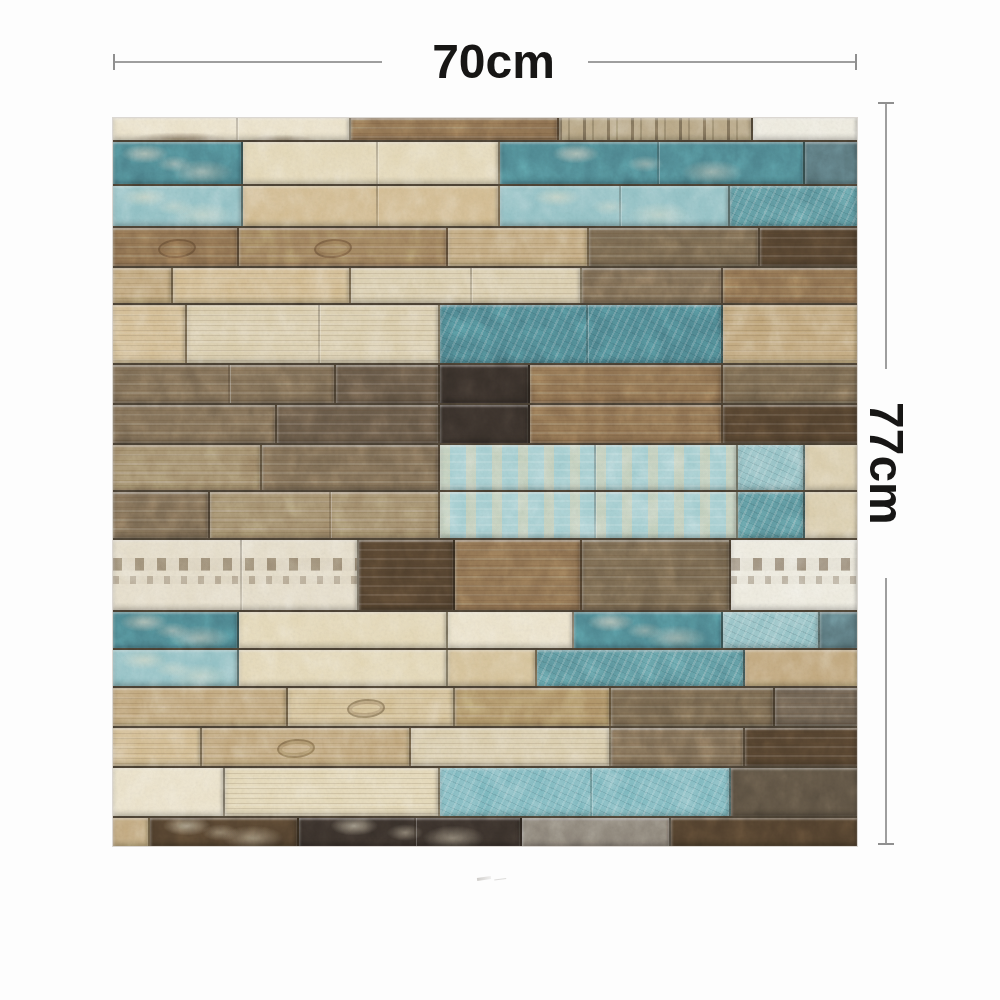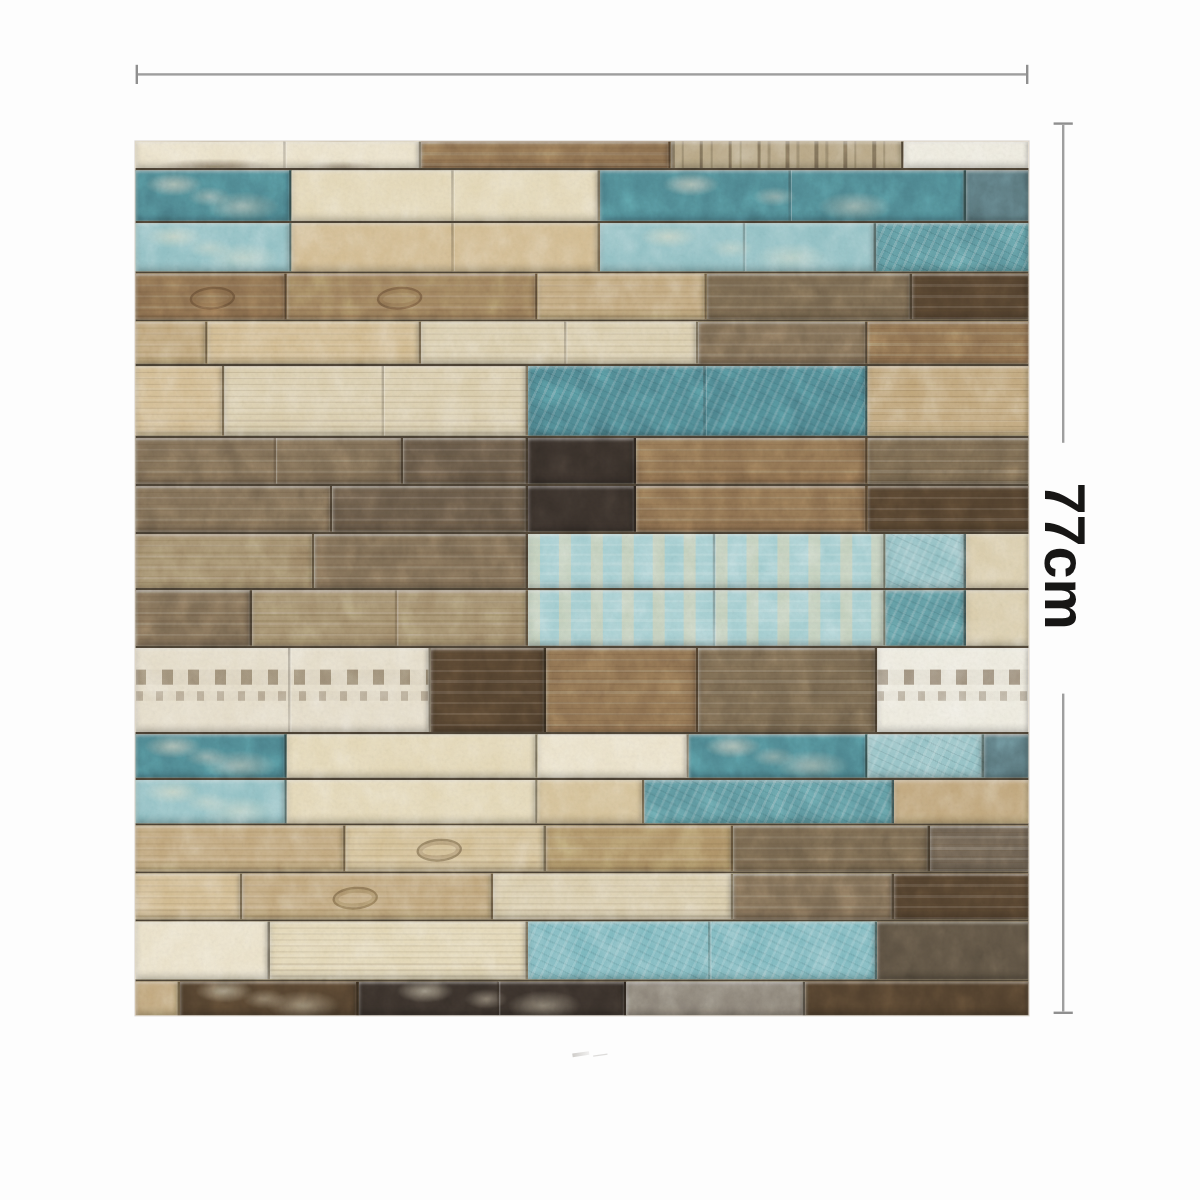--- a/index.html
+++ b/index.html
@@ -76,20 +76,21 @@
       box-shadow:16px 3px 0 -1px rgba(150,145,138,.3);}
 </style>
 </head>
 <body>
 
 <div class="stage">
 
   <div class="dim-top">
     <span class="cap-v"></span>
     <span class="hline"></span>
+    <span class="dim-label">70cm</span>
     <span class="hline"></span>
     <span class="cap-v"></span>
   </div>
 
   <div class="panel">
     <div class="rows">
         <div class="row" style="height: 3.2967%;">
           <div class="plank t-smudge wide" style="width: 32%; background-color: rgb(236, 227, 203);"></div>
           <div class="plank t-wood" style="width: 28%; background-color: rgb(140, 111, 79);"></div>
           <div class="plank t-streaks" style="width: 26%; background-color: rgb(185, 168, 134);"></div>

